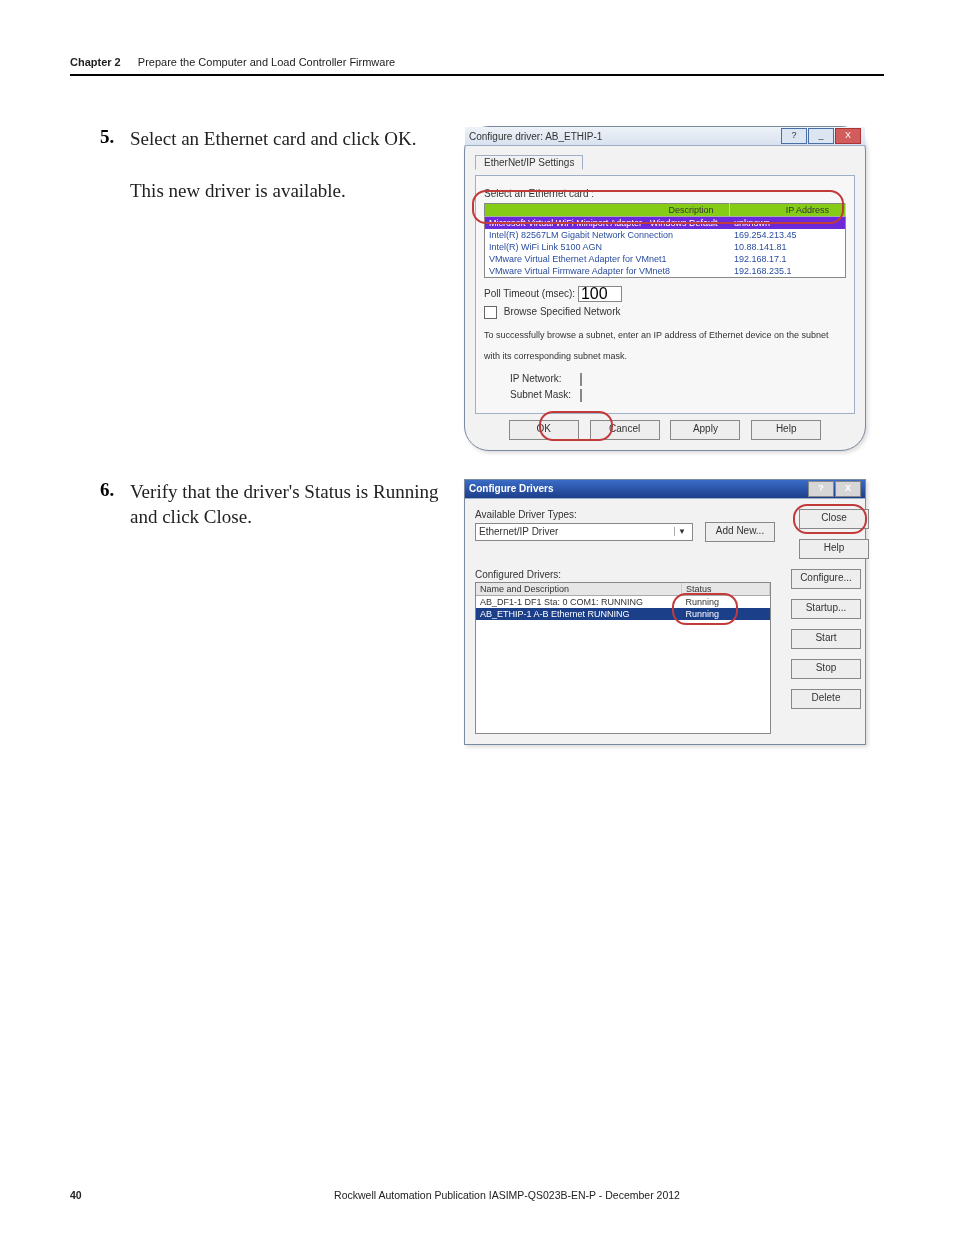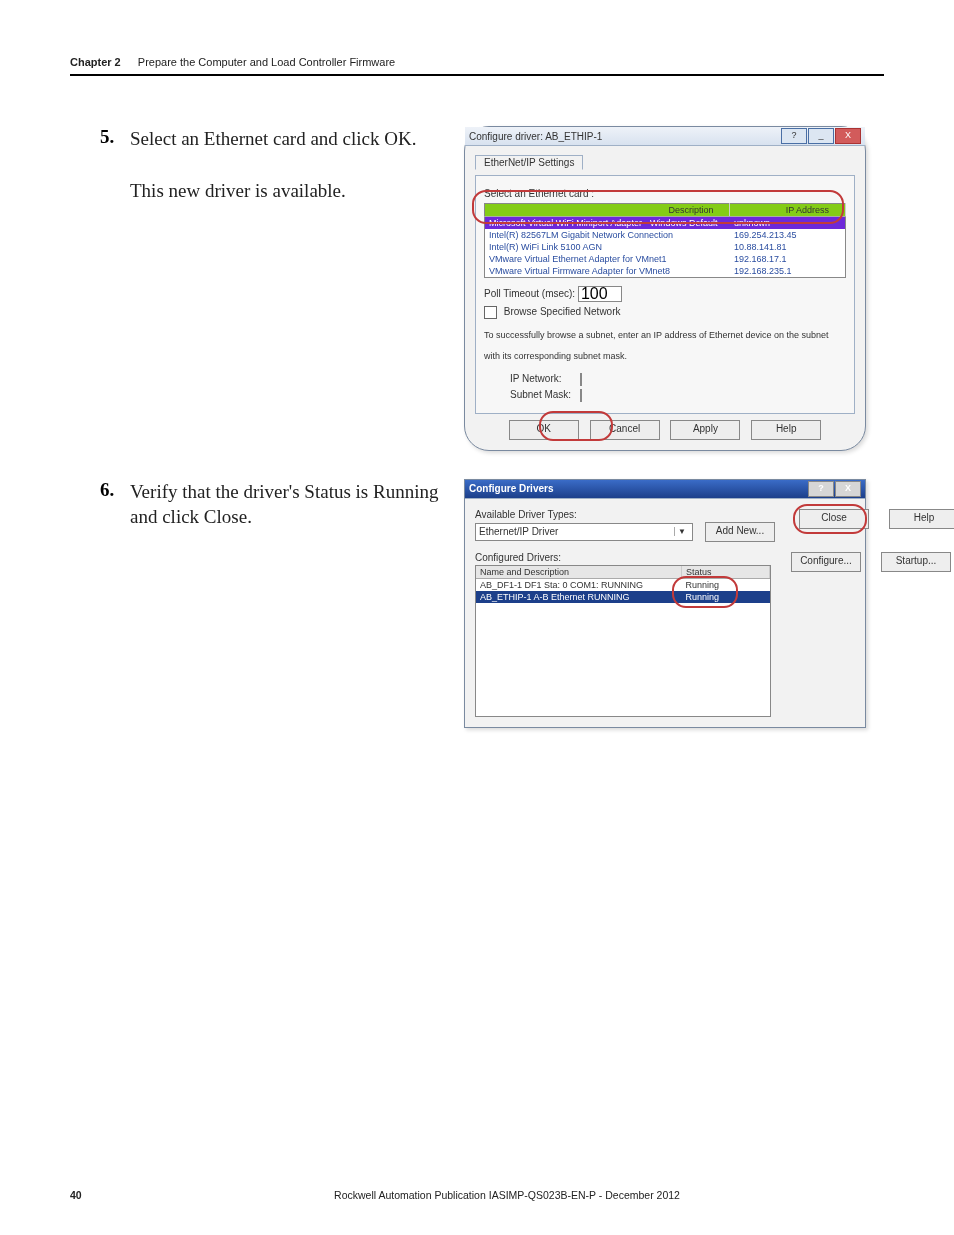--- a/index.html
+++ b/index.html
@@ -231,22 +231,22 @@
     background: #e6e6e6;
     border-bottom: 1px solid #aaa;
     border-right: 1px solid #ccc;
     padding: 1px 4px;
   }
   .listbox td { padding: 0 4px; line-height: 12px; }
   .listbox tr.sel td { background: #1c3f8a; color: #fff; }
   .right-btn-col {
     width: 64px;
     display: flex;
-    flex-direction: row;
-    gap: 20px;
+    flex-direction: column;
+    gap: 10px;
     margin-left: 20px;
   }
   .right-btn-col .dlg-btn { min-width: 56px; margin: 0; }
   .dlg2 .dlg-body { padding: 10px; }
   .dlg2 .top-row { display: flex; align-items: flex-start; }
   .dlg2 .main-row { display: flex; align-items: flex-start; margin-top: 10px; }
   .footer {
     position: absolute;
     bottom: 34px;
     left: 70px;

